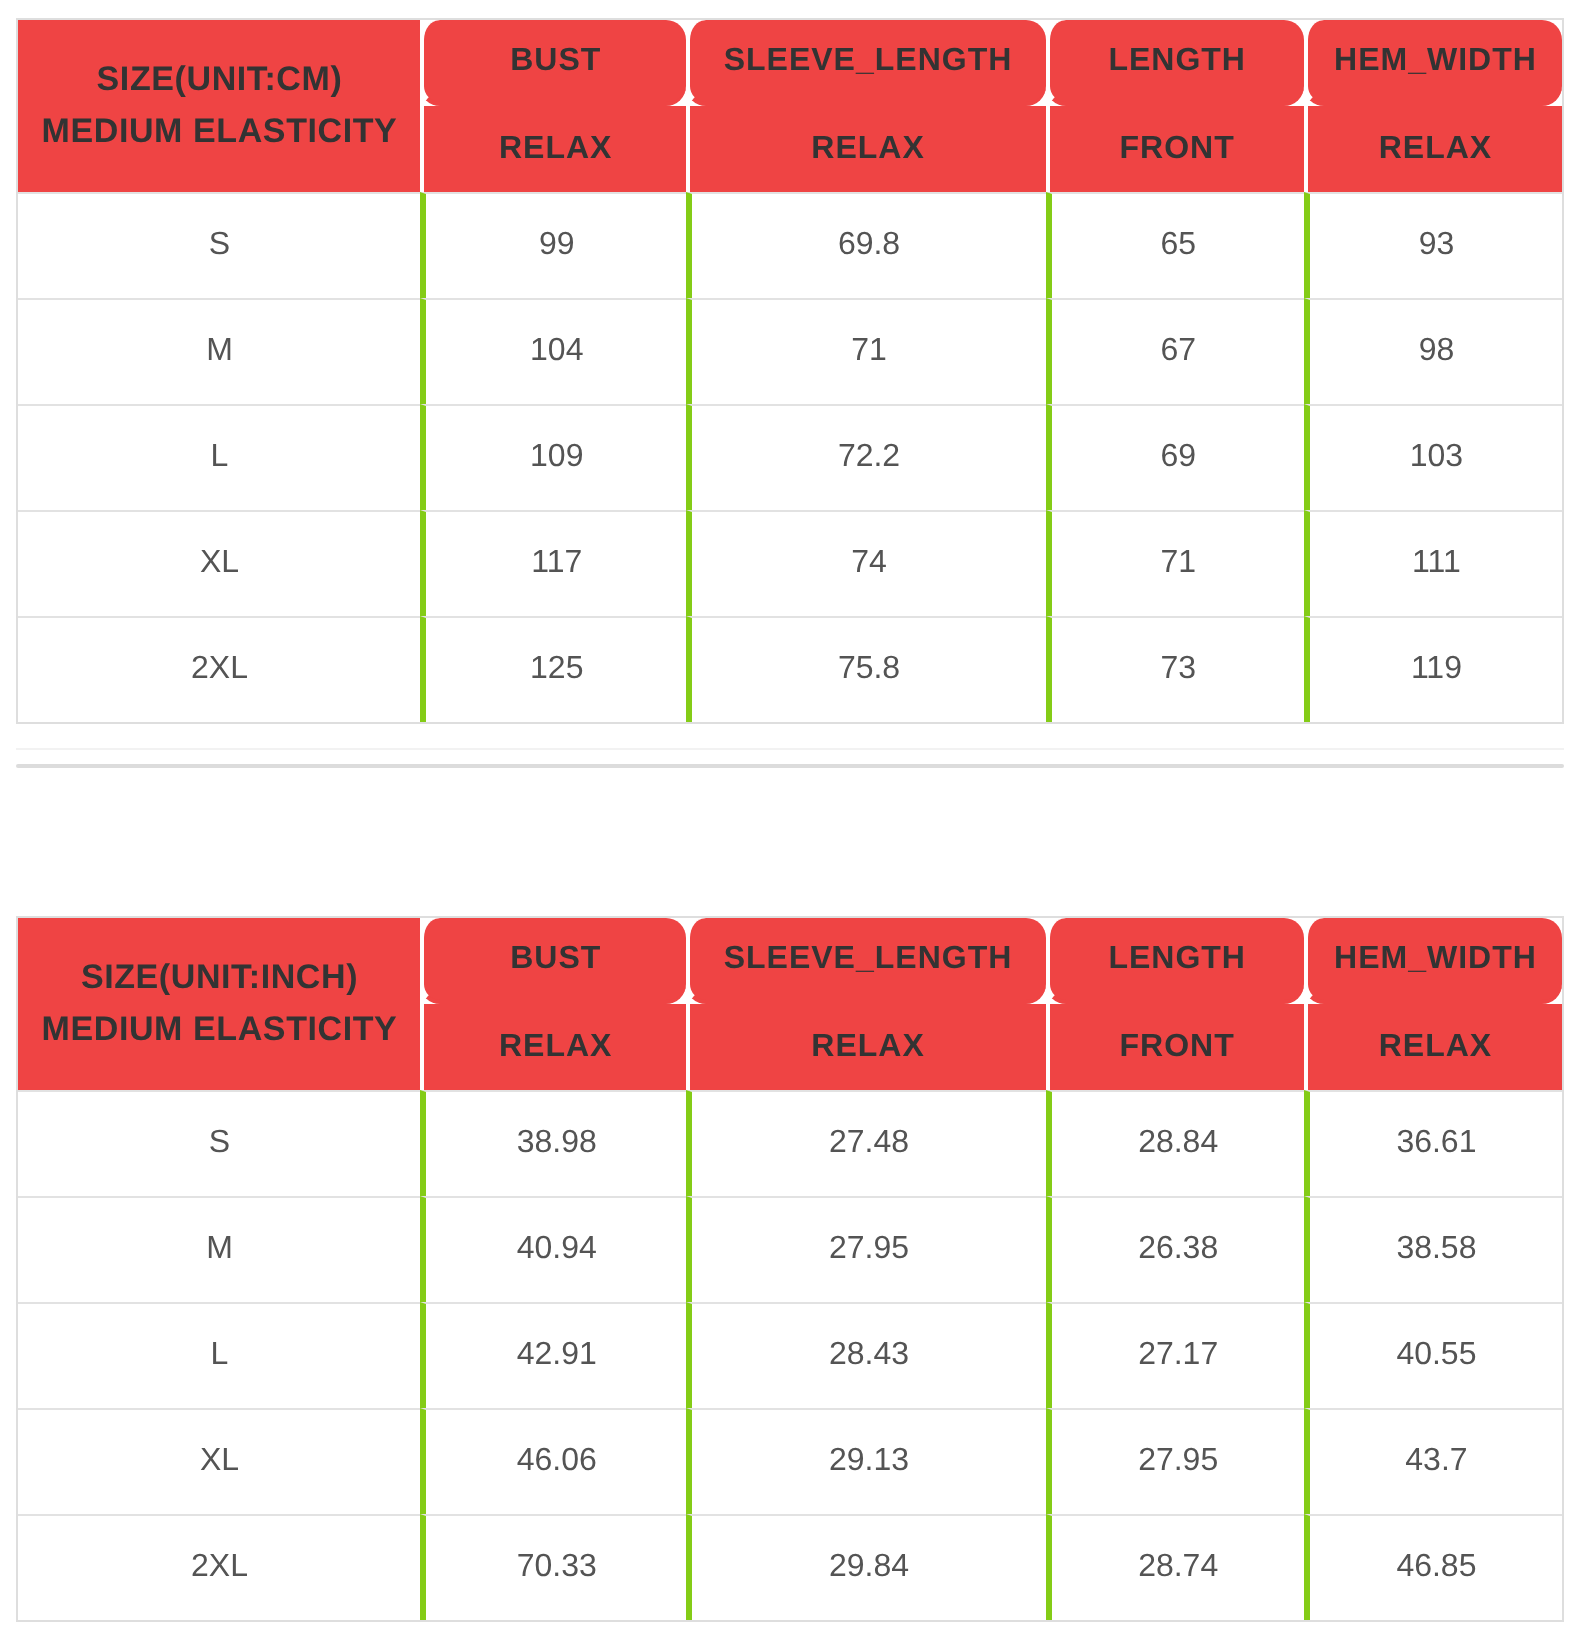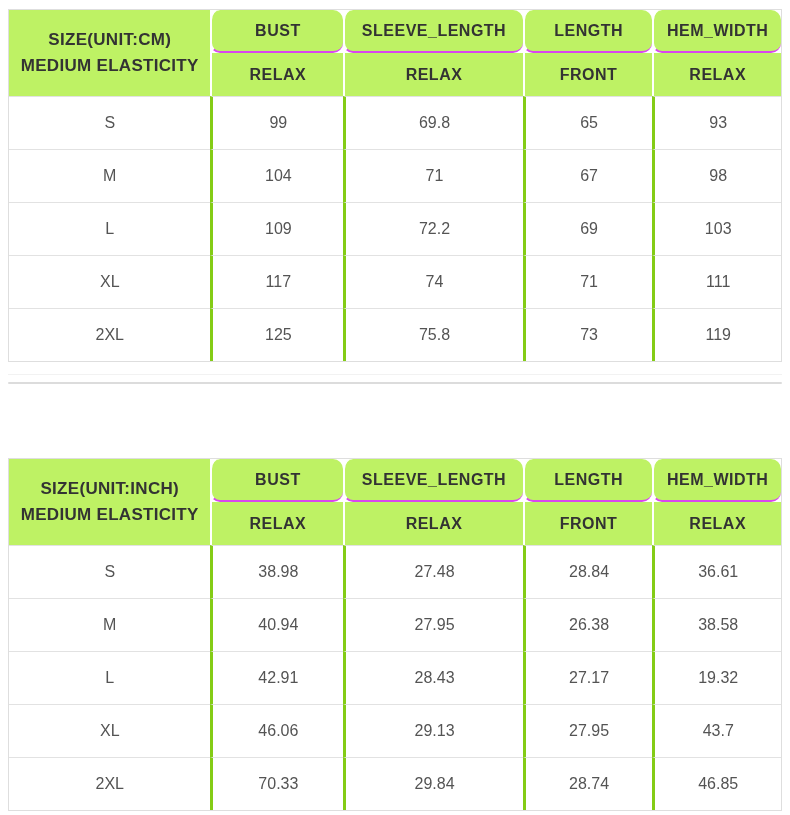--- a/index.html
+++ b/index.html
@@ -25,33 +25,33 @@
     border-spacing: 0;
     table-layout: fixed;
   }
   col.c0 { width: 26.1%; }
   col.c1 { width: 17.2%; }
   col.c2 { width: 23.25%; }
   col.c3 { width: 16.8%; }
   col.c4 { width: 16.65%; }
 
   .size-table th {
-    background: #bef264;
+    background: #ef4444;
     height: 43px;
     font-weight: bold;
     font-size: 16px;
     color: #333333;
     letter-spacing: 0.5px;
     text-align: center;
     vertical-align: middle;
     padding: 0 2px;
   }
   .size-table thead th { border-left: 2px solid #ffffff; }
   .size-table thead th.corner { border-left: none; }
-  .size-table thead tr.hdr-top th:not(.corner) { border-bottom: 2px solid #d946ef; border-radius: 10px; }
+  .size-table thead tr.hdr-top th:not(.corner) { border-bottom: 2px solid #ef4444; border-radius: 10px; }
   .size-table th.corner {
     font-size: 17px;
     line-height: 1.55;
     letter-spacing: 0.3px;
   }
   .size-table tbody td {
     height: 53px;
     border-top: 1px solid #e2e2e2;
     border-left: 3px solid #84cc16;
     text-align: center;
@@ -192,21 +192,21 @@
           <td>40.94</td>
           <td>27.95</td>
           <td>26.38</td>
           <td>38.58</td>
         </tr>
         <tr>
           <td>L</td>
           <td>42.91</td>
           <td>28.43</td>
           <td>27.17</td>
-          <td>19.32</td>
+          <td>40.55</td>
         </tr>
         <tr>
           <td>XL</td>
           <td>46.06</td>
           <td>29.13</td>
           <td>27.95</td>
           <td>43.7</td>
         </tr>
         <tr>
           <td>2XL</td>

